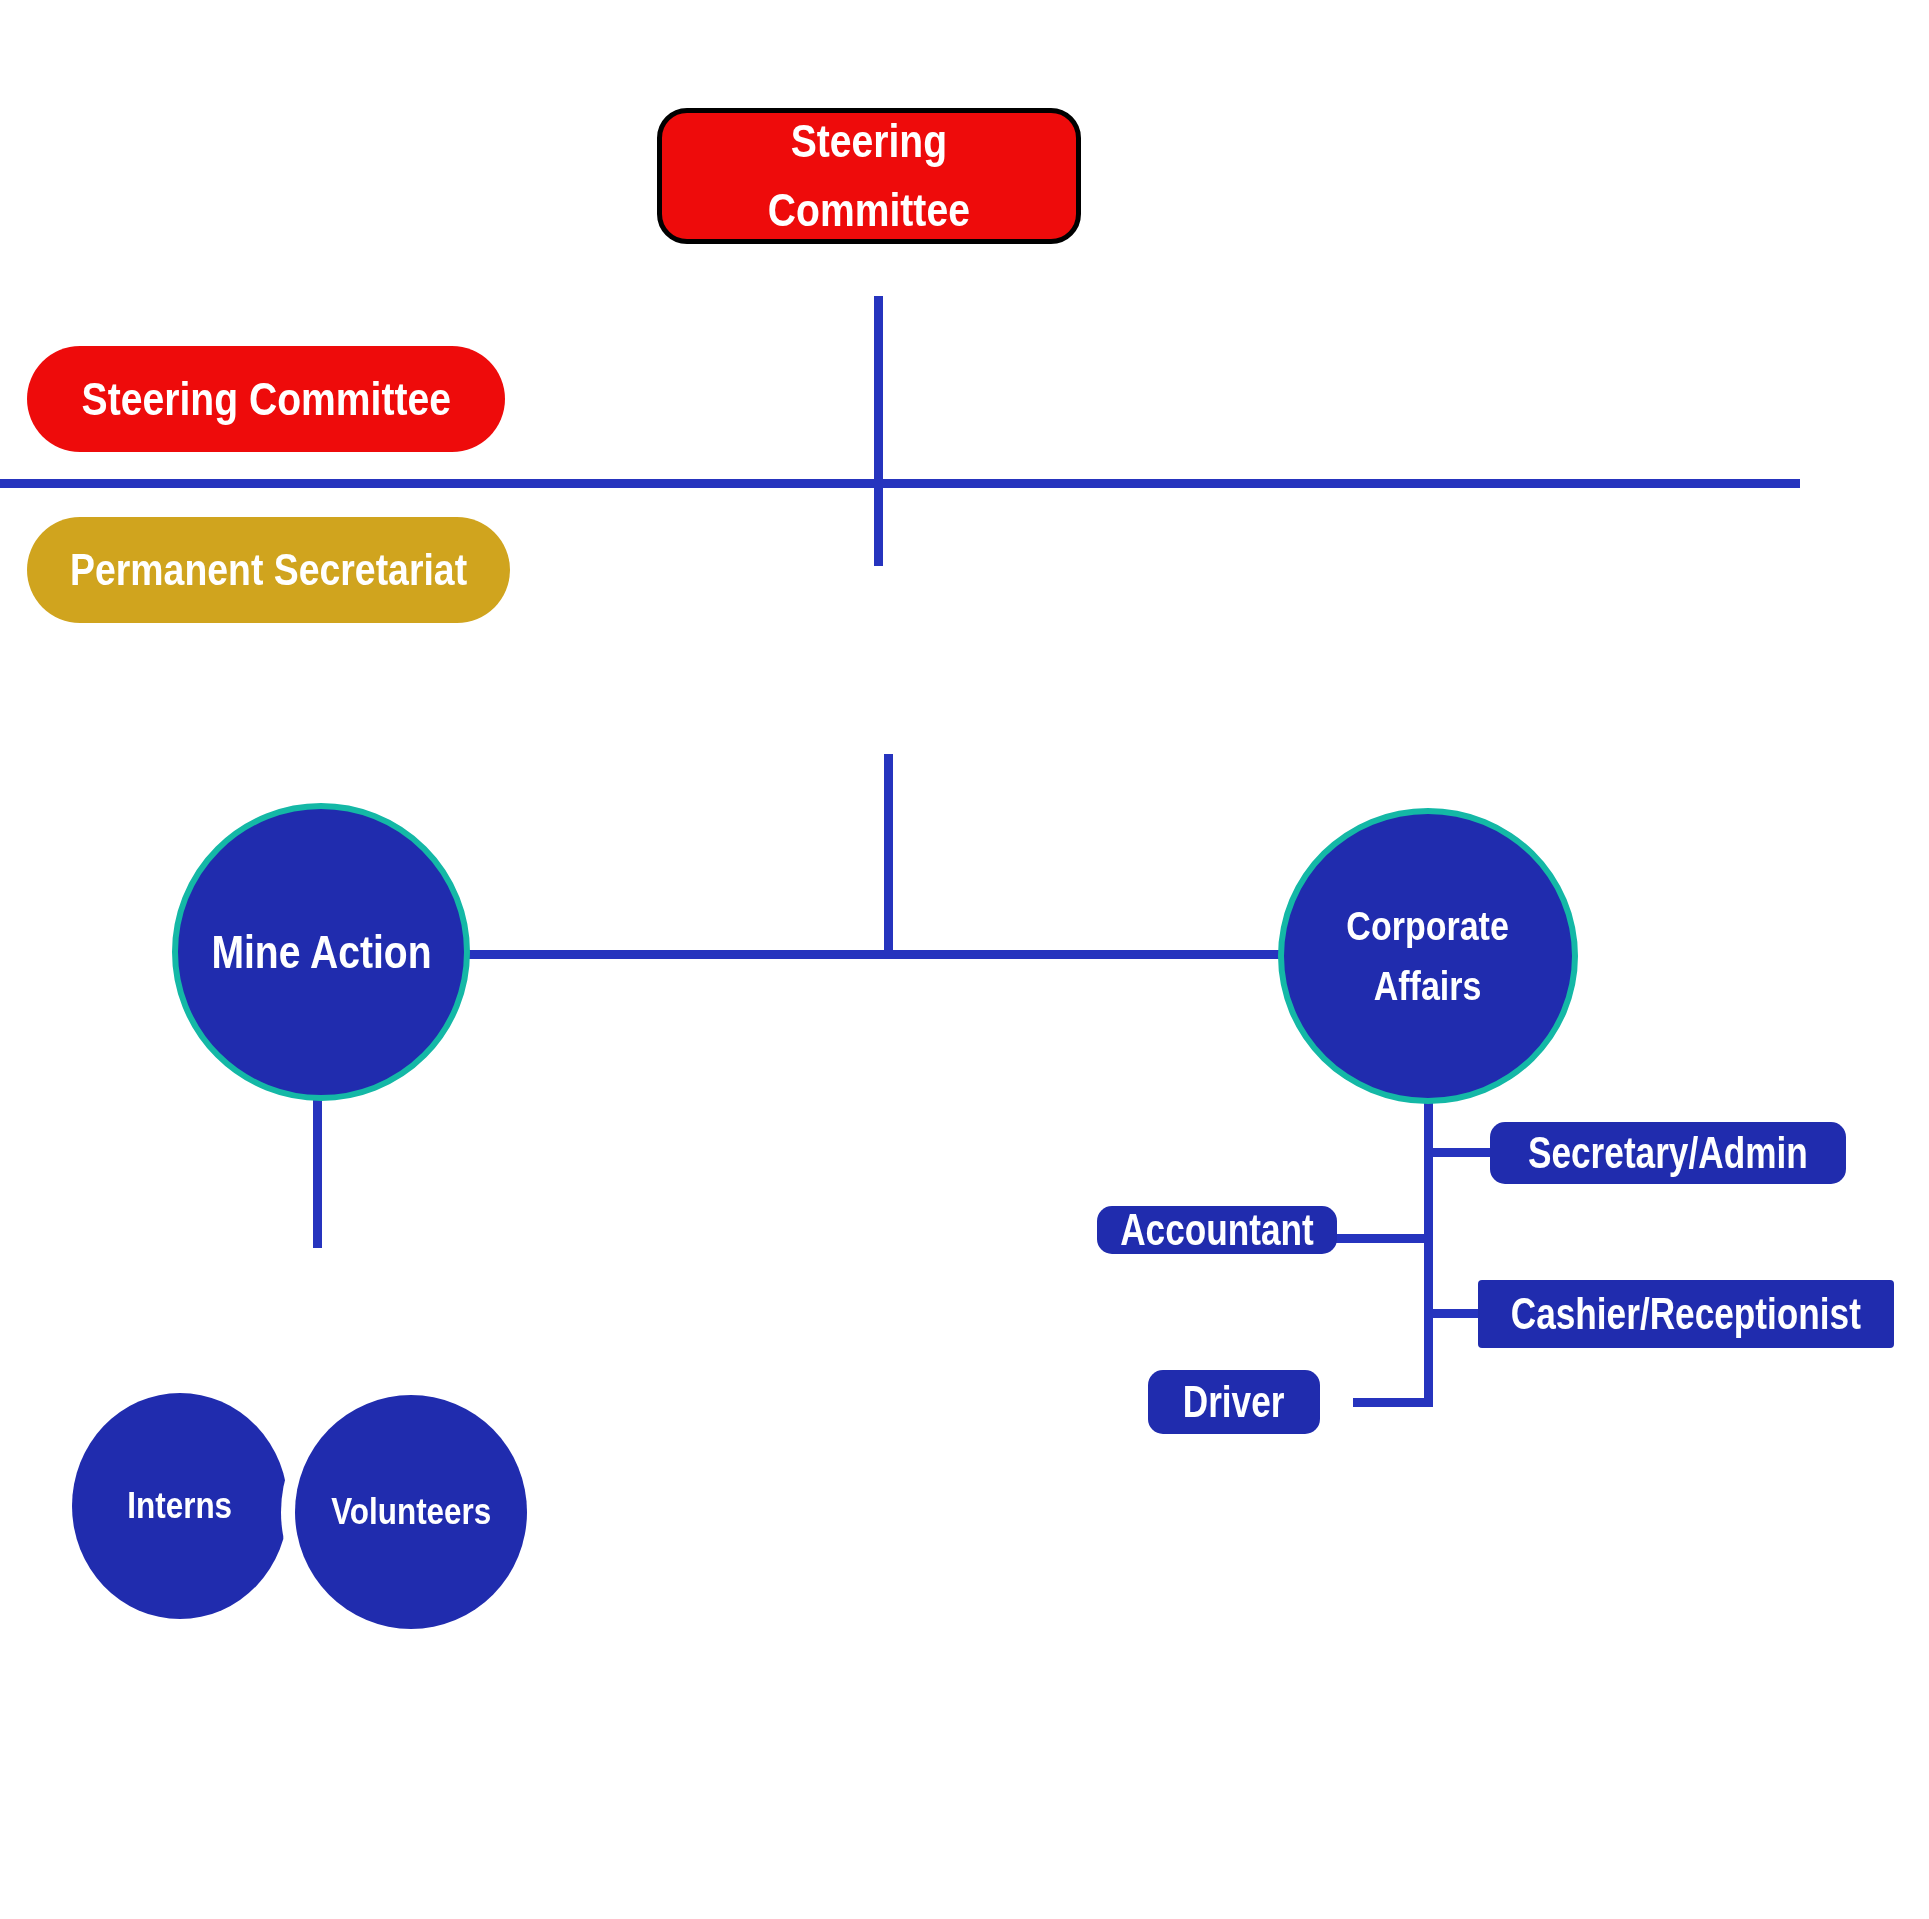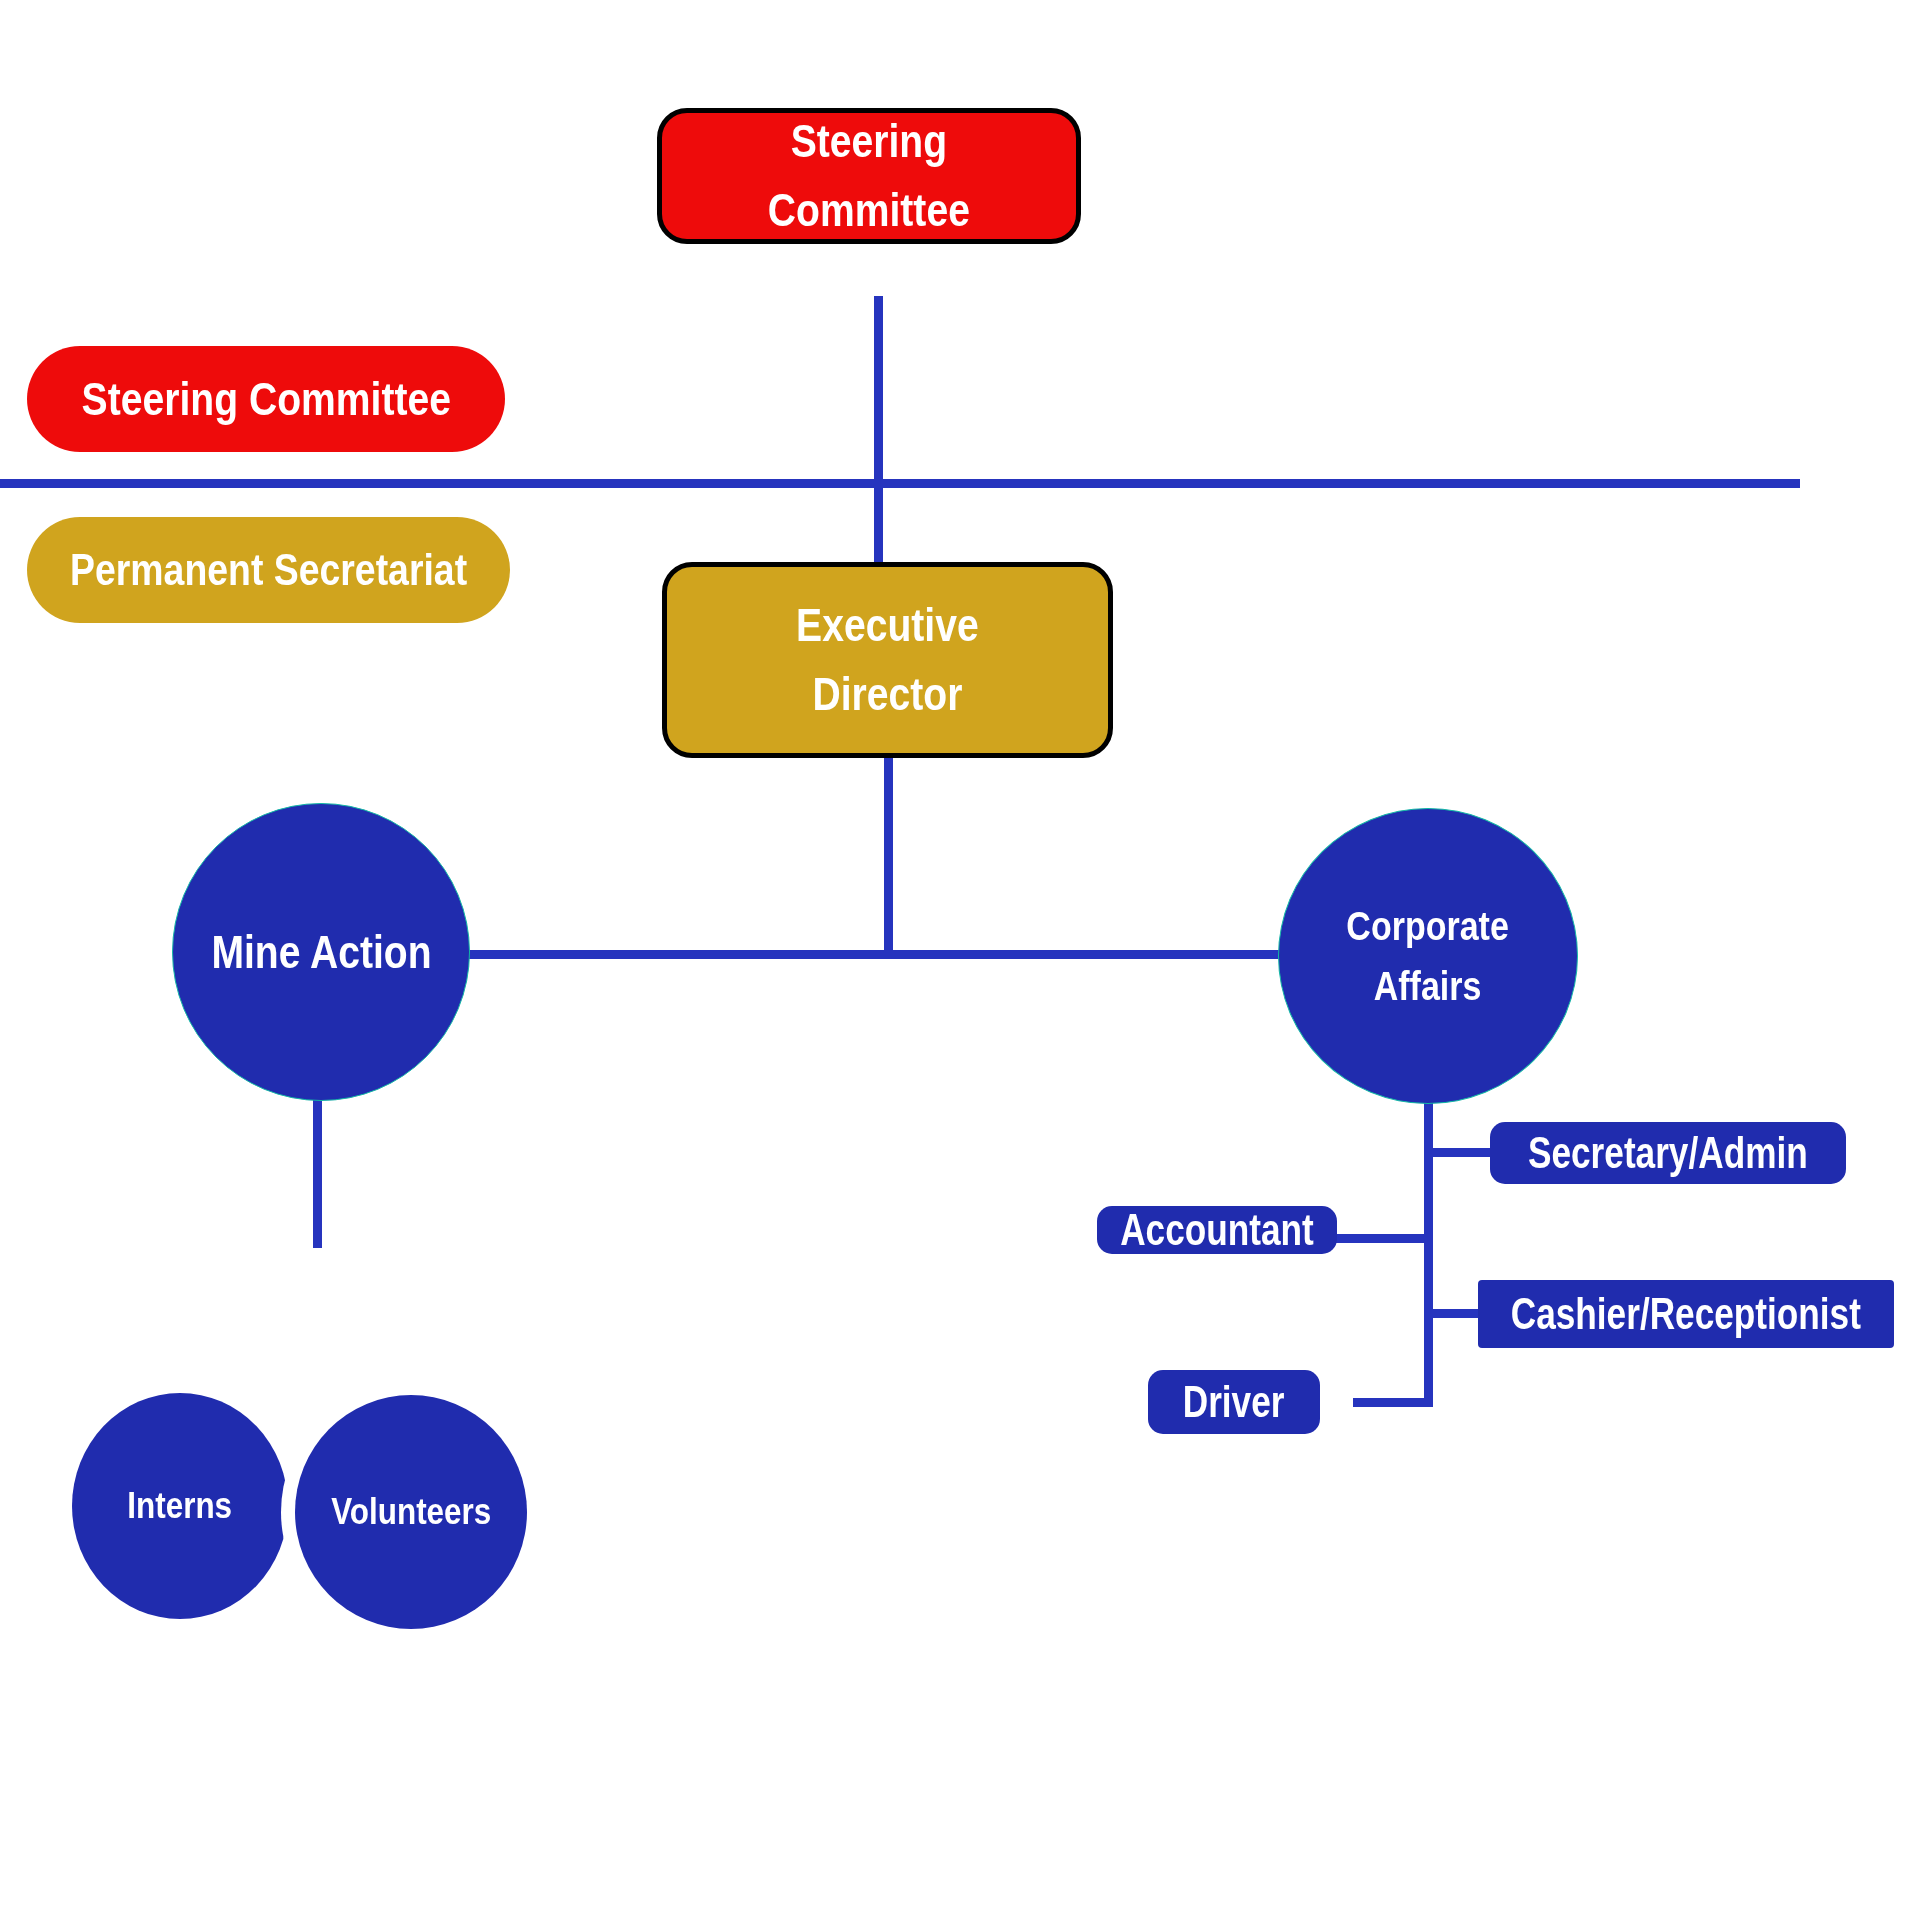--- a/index.html
+++ b/index.html
@@ -7,21 +7,21 @@
     position:relative;width:1929px;height:1919px;background:#ffffff;overflow:hidden;
     font-family:"Liberation Sans","DejaVu Sans",sans-serif;font-weight:bold;color:#ffffff;
   }
   .node{position:absolute;display:flex;align-items:center;justify-content:center;text-align:center;box-sizing:border-box;}
   .lbl{display:inline-block;white-space:pre-line;transform:scaleX(0.85);transform-origin:center;line-height:1.5;}
   .lbl-n{display:inline-block;white-space:nowrap;transform:scaleX(0.80);transform-origin:center;}
   .line{position:absolute;background:var(--line);}
   .rect{border:5px solid #000;border-radius:30px;}
   .pill{border-radius:60px;}
   .circle{border-radius:50%;}
-  .bordered{border:1px solid #14b8a6;}
+  .bordered{border:6px solid #14b8a6;}
   .bluebox{background:var(--blue);border-radius:15px;}
   .red{background:var(--red);}
   .gold{background:var(--gold);}
   .blue{background:var(--blue);}
   .ring{box-shadow:0 0 0 14px #ffffff;justify-content:center;}
 </style>
 </head>
 <body>
 
 <div id="canvas">
@@ -42,24 +42,20 @@
 Committee</span>
   </div>
 
   <div class="node pill red" style="left:27px;top:346px;width:478px;height:106px;font-size:46px;">
     <span class="lbl">Steering Committee</span>
   </div>
   <div class="node pill gold" style="left:27px;top:517px;width:483px;height:106px;font-size:44px;">
     <span class="lbl">Permanent Secretariat</span>
   </div>
 
-  <div class="node rect gold" style="left:662px;top:562px;width:451px;height:196px;font-size:46px;">
-    <span class="lbl">Executive
-Director</span>
-  </div>
 
   <div class="node circle bordered blue" style="left:172px;top:803px;width:298px;height:298px;font-size:46px;">
     <span class="lbl">Mine Action</span>
   </div>
   <div class="node circle bordered blue" style="left:1278px;top:808px;width:300px;height:296px;font-size:40px;">
     <span class="lbl">Corporate
 Affairs</span>
   </div>
 
   <div class="node circle blue ring" style="left:72px;top:1393px;width:216px;height:226px;font-size:37px;z-index:3;">

